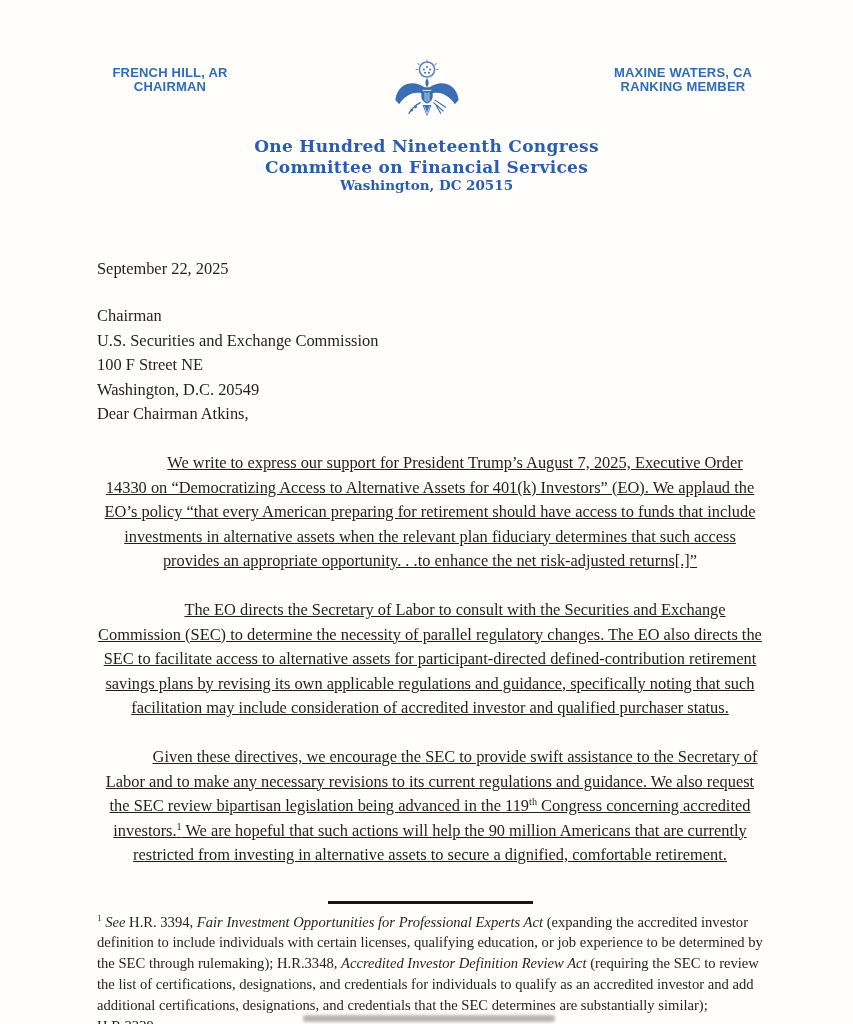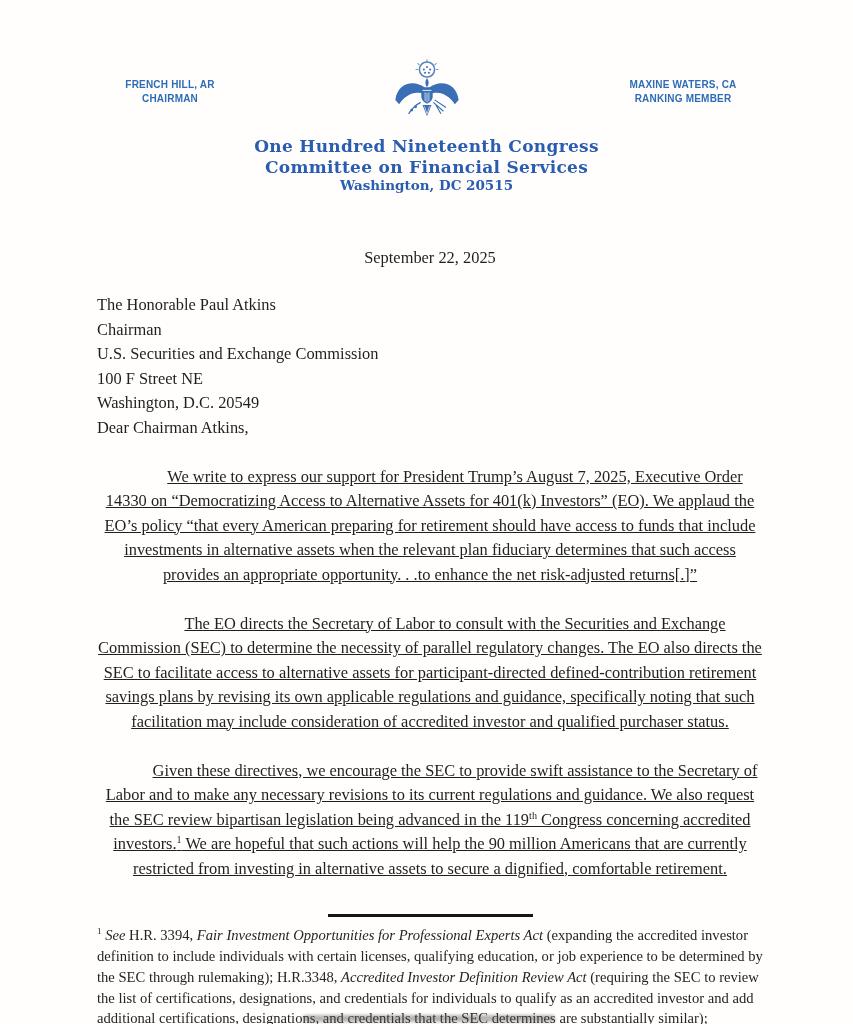--- a/index.html
+++ b/index.html
@@ -11,26 +11,25 @@
     font-family:"Liberation Serif",serif;
     color:#1f1f1f;
     overflow:hidden;
     box-shadow:0 0 6px rgba(0,0,0,.25);
   }
   
   .masthead-left,.masthead-right{
     position:absolute;top:66px;
     width:180px;
     font-family:"Liberation Sans",sans-serif;
-    font-size:10px;font-weight:700;
+    font-size:13px;font-weight:700;
     letter-spacing:.2px;
     color:#2e6cb5;
     text-align:center;
     line-height:14px;
-    margin-top:12px;
   }
   .masthead-left{left:80px;}
   .masthead-right{right:80px;}
   .seal{
     position:absolute;top:58px;left:50%;
     transform:translateX(-50%);
     width:76px;height:80px;
   }
   .letterhead{
     position:absolute;top:136px;left:0;right:0;
@@ -42,21 +41,21 @@
   .lh1{font-size:19px;line-height:21px;letter-spacing:.3px;}
   .lh2{font-size:17px;line-height:21px;letter-spacing:.3px;}
   .lh3{font-size:17px;line-height:21px;letter-spacing:.3px;}
   .lh4{font-size:13.5px;line-height:15px;margin-top:2px;}
   .lh5{font-size:13.5px;line-height:15px;}
   
   .letter-body{
     position:absolute;top:248px;left:97px;width:666px;
     font-size:16.4px;
   }
-  .date-line{text-align:center;}
+  .date-line{margin-top:11px;}
   .recipient{margin-top:25px;line-height:24.5px;}
   .salutation{line-height:24.5px;}
   .body-par{
     margin:24.5px 0 0 0;
     line-height:24.5px;
     text-indent:50px;
     text-align:center;
     text-decoration:underline;
   }
   sup{font-size:.62em;line-height:0;}
@@ -132,21 +131,20 @@
   <div class="letterhead">
     <div class="lh2">One Hundred Nineteenth Congress</div>
     <div class="lh3">Committee on Financial Services</div>
     <div class="lh5">Washington, DC 20515</div>
   </div>
 
   <div class="letter-body">
     <div class="date-line">September 22, 2025</div>
 
     <div class="recipient">
-      <div>The Honorable Paul Atkins</div>
       <div>Chairman</div>
       <div>U.S. Securities and Exchange Commission</div>
       <div>100 F Street NE</div>
       <div>Washington, D.C. 20549</div>
     </div>
 
     <div class="salutation">Dear Chairman Atkins,</div>
 
     <p class="body-par">We write to express our support for President Trump’s August 7, 2025, Executive Order 14330 on “Democratizing Access to Alternative Assets for 401(k) Investors” (EO). We applaud the EO’s policy “that every American preparing for retirement should have access to funds that include investments in alternative assets when the relevant plan fiduciary determines that such access provides an appropriate opportunity. . .to enhance the net risk-adjusted returns[.]”</p>
 

